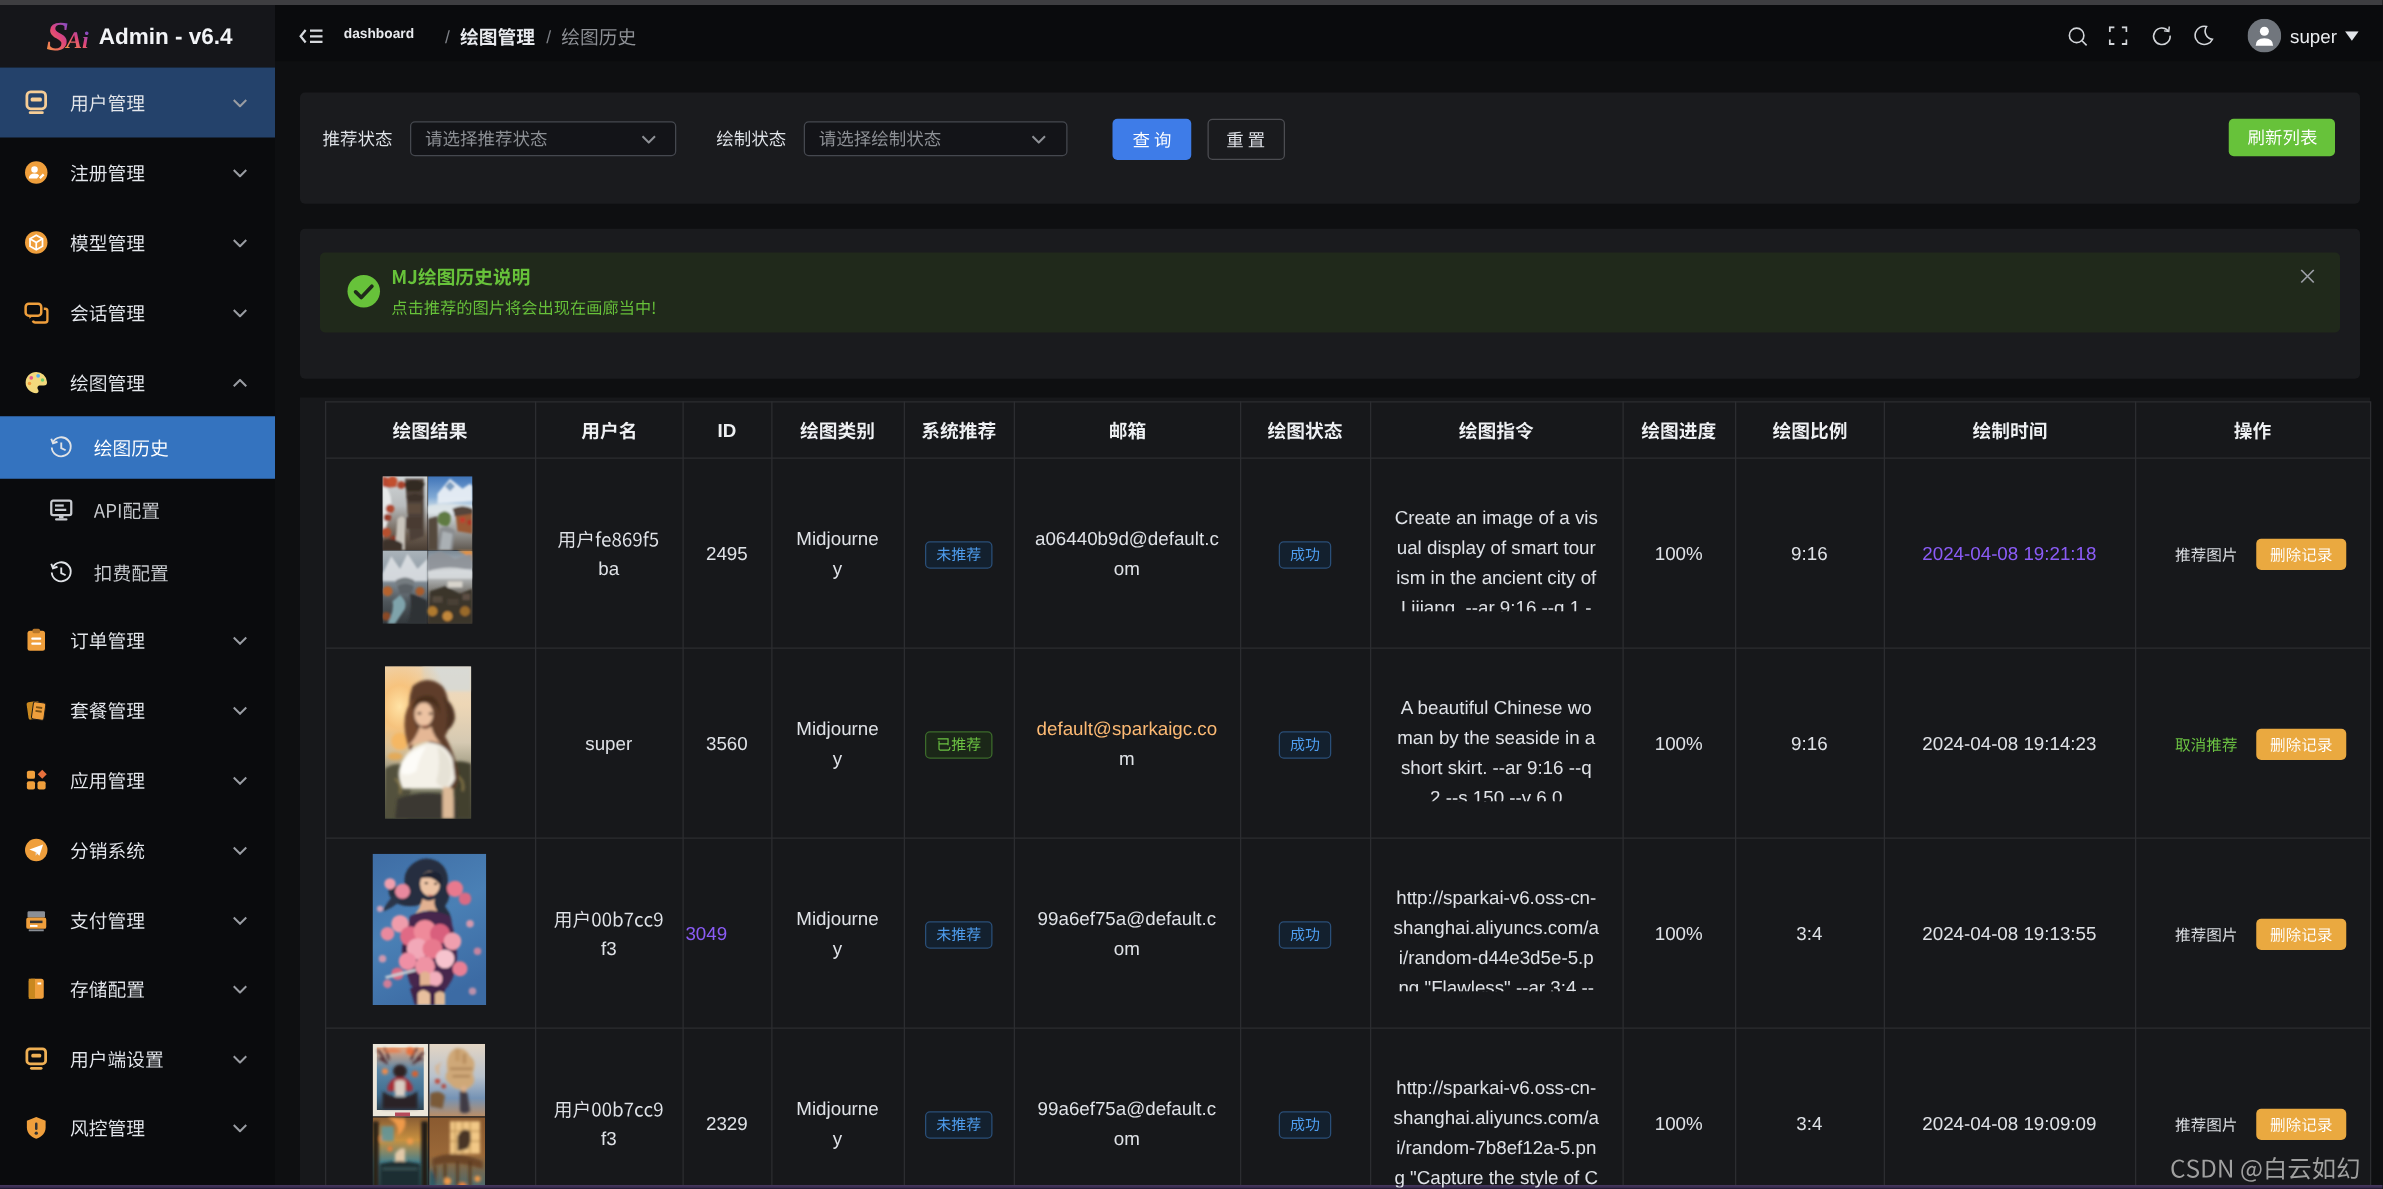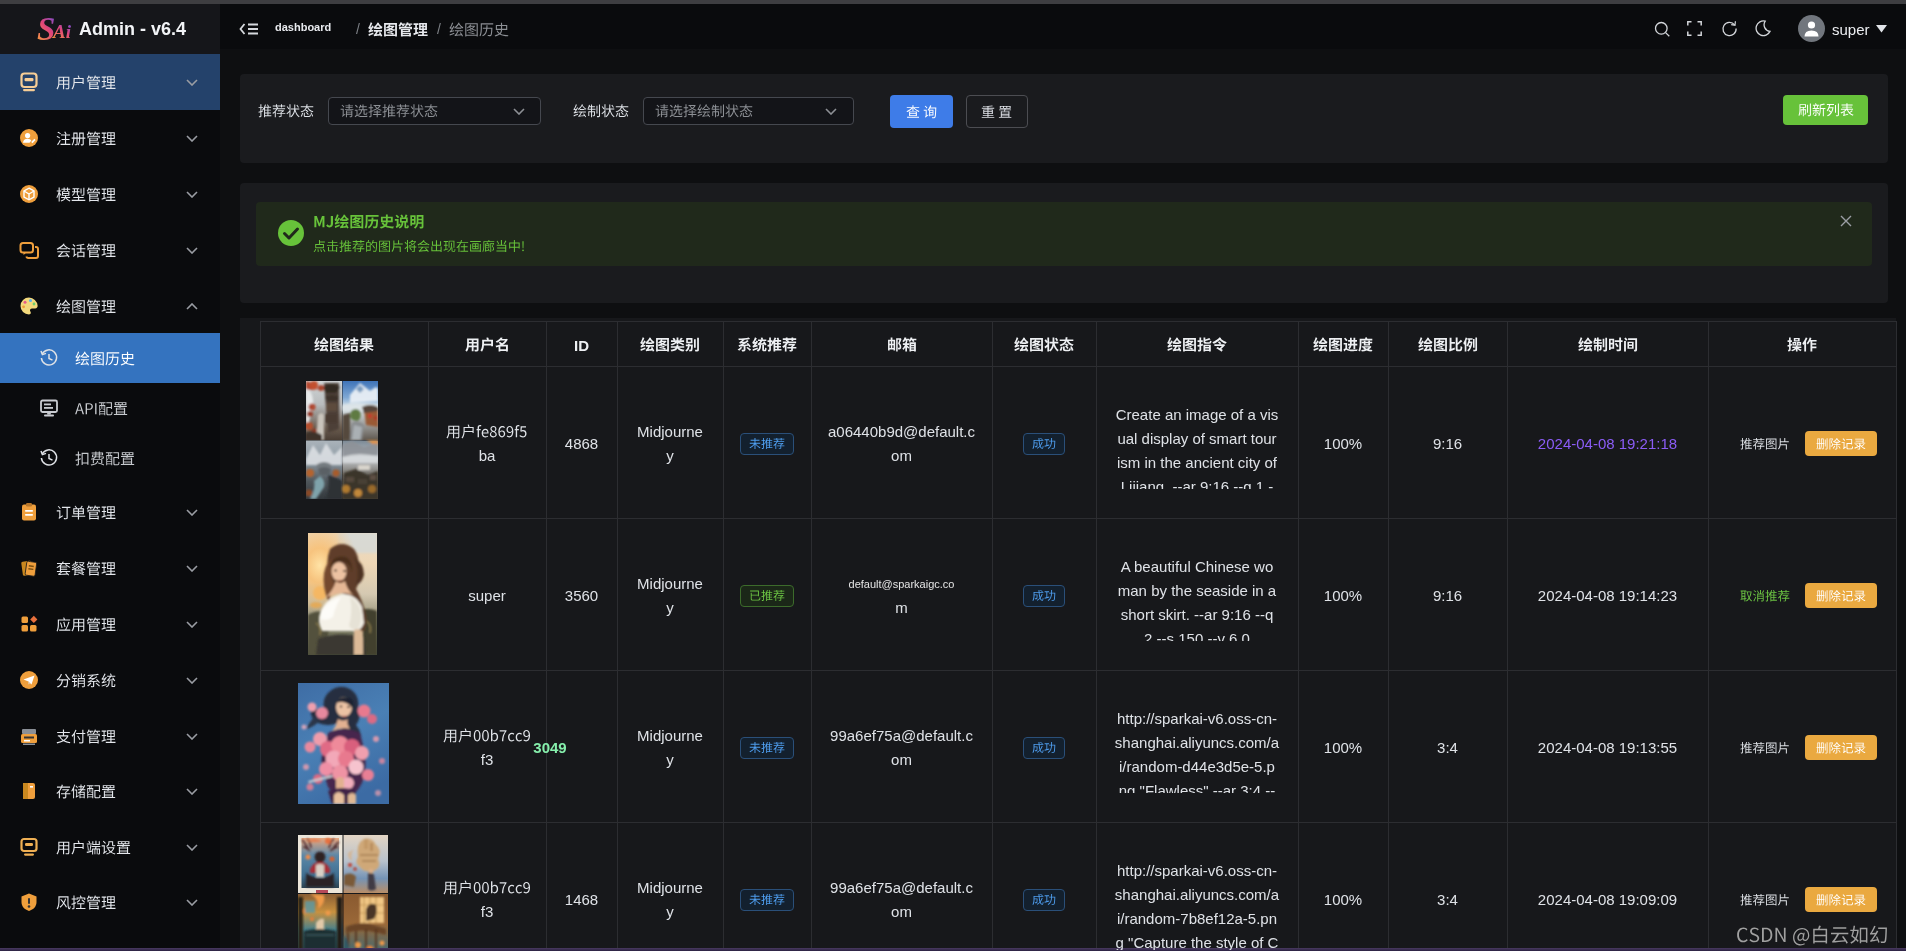--- a/index.html
+++ b/index.html
@@ -392,21 +392,21 @@
 <svg class="t" style="left:1577.5px;top:334.0px;width:60.0px;height:21.0px" viewBox="0 0 60.0 21.0">
     <use href="#g35" transform="translate(0,16.20) scale(0.01500,-0.01500)" fill="#eef0f3"></use>
   </svg>
 <svg class="t" style="left:1787.0px;top:334.0px;width:30.0px;height:21.0px" viewBox="0 0 30.0 21.0">
     <use href="#g36" transform="translate(0,16.20) scale(0.01500,-0.01500)" fill="#eef0f3"></use>
   </svg>
 <svg class="t" style="left:446.3px;top:421.0px;width:81.4px;height:21.0px" viewBox="0 0 81.4 21.0">
     <use href="#g37" transform="translate(0,16.20) scale(0.01500,-0.01500)" fill="#dfe2e7"></use>
   </svg>
 <span class="a" style="left:487.0px;top:455.5px;font-size:15px;font-weight:normal;color:#dfe2e7;transform:translate(-50%,-50%);text-align:center;line-height:24px">ba</span>
-<span class="a" style="left:581.5px;top:443.5px;font-size:15px;font-weight:normal;color:#dfe2e7;transform:translate(-50%,-50%);text-align:center;line-height:24px">4868</span>
+<span class="a" style="left:581.5px;top:443.5px;font-size:15px;font-weight:normal;color:#dfe2e7;transform:translate(-50%,-50%);text-align:center;line-height:24px">2495</span>
 <span class="a" style="left:670.0px;top:431.5px;font-size:15px;font-weight:normal;color:#dfe2e7;transform:translate(-50%,-50%);text-align:center;line-height:24px">Midjourne</span>
 <span class="a" style="left:670.0px;top:455.5px;font-size:15px;font-weight:normal;color:#dfe2e7;transform:translate(-50%,-50%);text-align:center;line-height:24px">y</span>
 <div class="a" style="left:740.0px;top:432.5px;width:54.0px;height:22px;background:#13202e;border:1px solid #2a4f79;border-radius:4px"></div>
 <svg class="t" style="left:749.0px;top:435.1px;width:36.0px;height:16.8px" viewBox="0 0 36.0 16.8">
     <use href="#g38" transform="translate(0,12.96) scale(0.01200,-0.01200)" fill="#4f9ef0"></use>
   </svg>
 <span class="a" style="left:901.5px;top:431.5px;font-size:15px;font-weight:normal;color:#dfe2e7;transform:translate(-50%,-50%);line-height:24px">a06440b9d@default.c</span>
 <span class="a" style="left:901.5px;top:455.5px;font-size:15px;font-weight:normal;color:#dfe2e7;transform:translate(-50%,-50%);text-align:center;line-height:24px">om</span>
 <div class="a" style="left:1023.0px;top:432.5px;width:42.0px;height:22px;background:#13202e;border:1px solid #2a4f79;border-radius:4px"></div>
 <svg class="t" style="left:1032.0px;top:435.1px;width:24.0px;height:16.8px" viewBox="0 0 24.0 16.8">
@@ -424,42 +424,42 @@
     <use href="#g41" transform="translate(0,13.50) scale(0.01250,-0.01250)" fill="#ffffff"></use>
   </svg>
 <span class="a" style="left:487.0px;top:595.5px;font-size:15px;font-weight:normal;color:#dfe2e7;transform:translate(-50%,-50%);text-align:center;line-height:24px">super</span>
 <span class="a" style="left:581.5px;top:595.5px;font-size:15px;font-weight:normal;color:#dfe2e7;transform:translate(-50%,-50%);text-align:center;line-height:24px">3560</span>
 <span class="a" style="left:670.0px;top:583.5px;font-size:15px;font-weight:normal;color:#dfe2e7;transform:translate(-50%,-50%);text-align:center;line-height:24px">Midjourne</span>
 <span class="a" style="left:670.0px;top:607.5px;font-size:15px;font-weight:normal;color:#dfe2e7;transform:translate(-50%,-50%);text-align:center;line-height:24px">y</span>
 <div class="a" style="left:740.0px;top:584.5px;width:54.0px;height:22px;background:#1b2718;border:1px solid #3c6b2b;border-radius:4px"></div>
 <svg class="t" style="left:749.0px;top:587.1px;width:36.0px;height:16.8px" viewBox="0 0 36.0 16.8">
     <use href="#g42" transform="translate(0,12.96) scale(0.01200,-0.01200)" fill="#6cc443"></use>
   </svg>
-<span class="a" style="left:901.5px;top:583.5px;font-size:11px;font-weight:normal;color:#e5e5e5;transform:translate(-50%,-50%);text-align:center;line-height:24px">default@sparkaigc.co</span>
+<span class="a" style="left:901.5px;top:583.5px;font-size:15px;font-weight:normal;color:#fdba74;transform:translate(-50%,-50%);text-align:center;line-height:24px">default@sparkaigc.co</span>
 <span class="a" style="left:901.5px;top:607.5px;font-size:15px;font-weight:normal;color:#dfe2e7;transform:translate(-50%,-50%);text-align:center;line-height:24px">m</span>
 <div class="a" style="left:1023.0px;top:584.5px;width:42.0px;height:22px;background:#13202e;border:1px solid #2a4f79;border-radius:4px"></div>
 <svg class="t" style="left:1032.0px;top:587.1px;width:24.0px;height:16.8px" viewBox="0 0 24.0 16.8">
     <use href="#g39" transform="translate(0,12.96) scale(0.01200,-0.01200)" fill="#4f9ef0"></use>
   </svg>
 <div class="a" style="left:1103.0px;top:554.5px;width:188px;height:86px;overflow:hidden;font-size:15px;line-height:24px;color:#dfe2e7;text-align:center">A beautiful Chinese wo<br>man by the seaside in a<br>short skirt. --ar 9:16 --q<br>2 --s 150 --v 6.0</div>
 <span class="a" style="left:1343.0px;top:595.5px;font-size:15px;font-weight:normal;color:#dfe2e7;transform:translate(-50%,-50%);text-align:center;line-height:24px">100%</span>
 <span class="a" style="left:1447.5px;top:595.5px;font-size:15px;font-weight:normal;color:#dfe2e7;transform:translate(-50%,-50%);text-align:center;line-height:24px">9:16</span>
 <span class="a" style="left:1607.5px;top:595.5px;font-size:15px;font-weight:normal;color:#dfe2e7;transform:translate(-50%,-50%);text-align:center;line-height:24px">2024-04-08 19:14:23</span>
 <svg class="t" style="left:1740.0px;top:586.8px;width:50.0px;height:17.5px" viewBox="0 0 50.0 17.5">
     <use href="#g43" transform="translate(0,13.50) scale(0.01250,-0.01250)" fill="#6cc443"></use>
   </svg>
 <div class="a" style="left:1805px;top:583.0px;width:72px;height:25px;background:#eaa940;border-radius:4px"></div>
 <svg class="t" style="left:1816.0px;top:586.8px;width:50.0px;height:17.5px" viewBox="0 0 50.0 17.5">
     <use href="#g41" transform="translate(0,13.50) scale(0.01250,-0.01250)" fill="#ffffff"></use>
   </svg>
 <svg class="t" style="left:443.1px;top:725.0px;width:87.9px;height:21.0px" viewBox="0 0 87.9 21.0">
     <use href="#g44" transform="translate(0,16.20) scale(0.01500,-0.01500)" fill="#dfe2e7"></use>
   </svg>
 <span class="a" style="left:487.0px;top:759.5px;font-size:15px;font-weight:normal;color:#dfe2e7;transform:translate(-50%,-50%);text-align:center;line-height:24px">f3</span>
-<span class="a" style="left:550px;top:747.5px;font-size:15px;font-weight:bold;color:#86efac;transform:translate(-50%,-50%);text-align:center;line-height:24px">3049</span>
+<span class="a" style="left:565px;top:747.5px;font-size:15px;font-weight:normal;color:#8b5cf6;transform:translate(-50%,-50%);text-align:center;line-height:24px">3049</span>
 <span class="a" style="left:670.0px;top:735.5px;font-size:15px;font-weight:normal;color:#dfe2e7;transform:translate(-50%,-50%);text-align:center;line-height:24px">Midjourne</span>
 <span class="a" style="left:670.0px;top:759.5px;font-size:15px;font-weight:normal;color:#dfe2e7;transform:translate(-50%,-50%);text-align:center;line-height:24px">y</span>
 <div class="a" style="left:740.0px;top:736.5px;width:54.0px;height:22px;background:#13202e;border:1px solid #2a4f79;border-radius:4px"></div>
 <svg class="t" style="left:749.0px;top:739.1px;width:36.0px;height:16.8px" viewBox="0 0 36.0 16.8">
     <use href="#g38" transform="translate(0,12.96) scale(0.01200,-0.01200)" fill="#4f9ef0"></use>
   </svg>
 <span class="a" style="left:901.5px;top:735.5px;font-size:15px;font-weight:normal;color:#dfe2e7;transform:translate(-50%,-50%);text-align:center;line-height:24px">99a6ef75a@default.c</span>
 <span class="a" style="left:901.5px;top:759.5px;font-size:15px;font-weight:normal;color:#dfe2e7;transform:translate(-50%,-50%);text-align:center;line-height:24px">om</span>
 <div class="a" style="left:1023.0px;top:736.5px;width:42.0px;height:22px;background:#13202e;border:1px solid #2a4f79;border-radius:4px"></div>
 <svg class="t" style="left:1032.0px;top:739.1px;width:24.0px;height:16.8px" viewBox="0 0 24.0 16.8">
@@ -473,21 +473,21 @@
     <use href="#g40" transform="translate(0,13.50) scale(0.01250,-0.01250)" fill="#dfe2e7"></use>
   </svg>
 <div class="a" style="left:1805px;top:735.0px;width:72px;height:25px;background:#eaa940;border-radius:4px"></div>
 <svg class="t" style="left:1816.0px;top:738.8px;width:50.0px;height:17.5px" viewBox="0 0 50.0 17.5">
     <use href="#g41" transform="translate(0,13.50) scale(0.01250,-0.01250)" fill="#ffffff"></use>
   </svg>
 <svg class="t" style="left:443.1px;top:877.0px;width:87.9px;height:21.0px" viewBox="0 0 87.9 21.0">
     <use href="#g44" transform="translate(0,16.20) scale(0.01500,-0.01500)" fill="#dfe2e7"></use>
   </svg>
 <span class="a" style="left:487.0px;top:911.5px;font-size:15px;font-weight:normal;color:#dfe2e7;transform:translate(-50%,-50%);text-align:center;line-height:24px">f3</span>
-<span class="a" style="left:581.5px;top:899.5px;font-size:15px;font-weight:normal;color:#dfe2e7;transform:translate(-50%,-50%);text-align:center;line-height:24px">1468</span>
+<span class="a" style="left:581.5px;top:899.5px;font-size:15px;font-weight:normal;color:#dfe2e7;transform:translate(-50%,-50%);text-align:center;line-height:24px">2329</span>
 <span class="a" style="left:670.0px;top:887.5px;font-size:15px;font-weight:normal;color:#dfe2e7;transform:translate(-50%,-50%);text-align:center;line-height:24px">Midjourne</span>
 <span class="a" style="left:670.0px;top:911.5px;font-size:15px;font-weight:normal;color:#dfe2e7;transform:translate(-50%,-50%);text-align:center;line-height:24px">y</span>
 <div class="a" style="left:740.0px;top:888.5px;width:54.0px;height:22px;background:#13202e;border:1px solid #2a4f79;border-radius:4px"></div>
 <svg class="t" style="left:749.0px;top:891.1px;width:36.0px;height:16.8px" viewBox="0 0 36.0 16.8">
     <use href="#g38" transform="translate(0,12.96) scale(0.01200,-0.01200)" fill="#4f9ef0"></use>
   </svg>
 <span class="a" style="left:901.5px;top:887.5px;font-size:15px;font-weight:normal;color:#dfe2e7;transform:translate(-50%,-50%);text-align:center;line-height:24px">99a6ef75a@default.c</span>
 <span class="a" style="left:901.5px;top:911.5px;font-size:15px;font-weight:normal;color:#dfe2e7;transform:translate(-50%,-50%);text-align:center;line-height:24px">om</span>
 <div class="a" style="left:1023.0px;top:888.5px;width:42.0px;height:22px;background:#13202e;border:1px solid #2a4f79;border-radius:4px"></div>
 <svg class="t" style="left:1032.0px;top:891.1px;width:24.0px;height:16.8px" viewBox="0 0 24.0 16.8">

